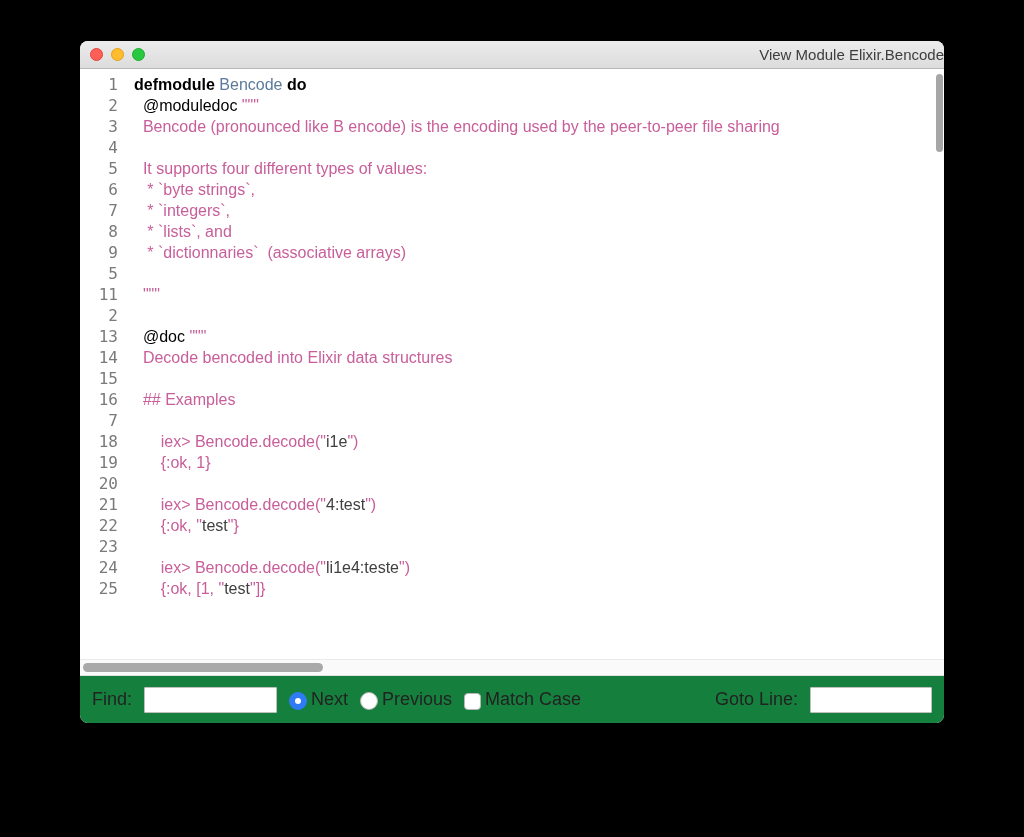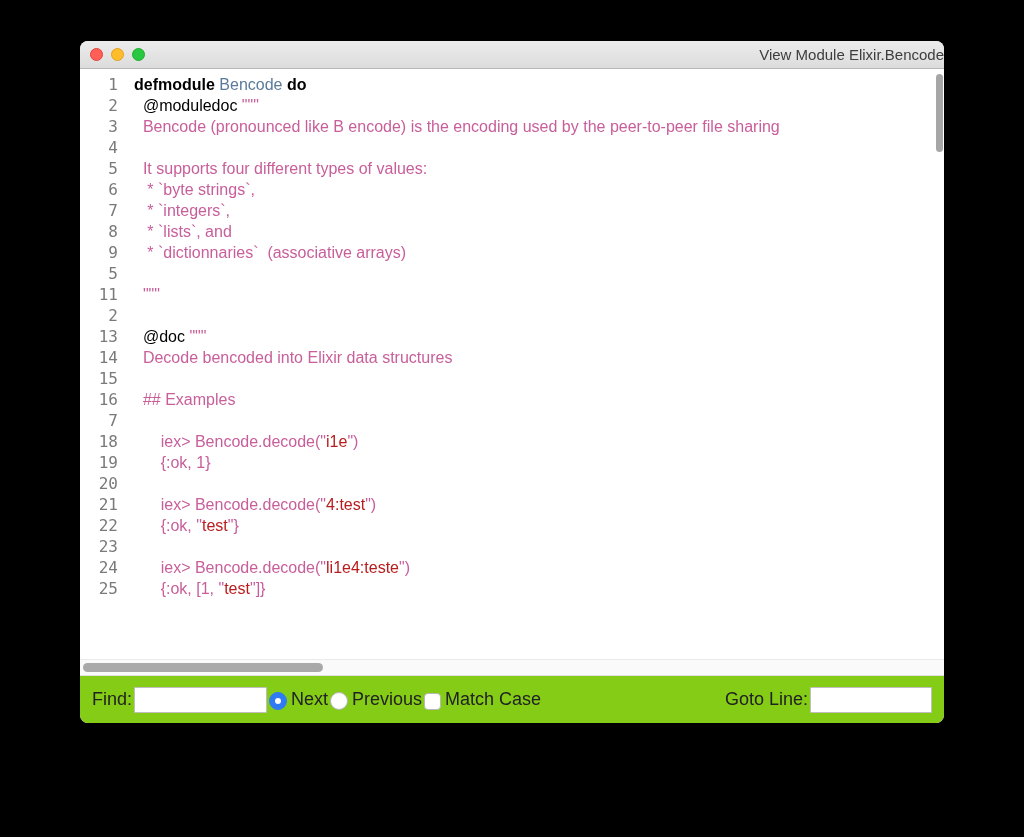--- a/index.html
+++ b/index.html
@@ -78,21 +78,21 @@
       padding: 5px 0 0 6px;
       color: #000;
       white-space: pre;
       overflow: hidden;
       position: relative;
     }
     .line { height: 21px; display: block; }
     .kw { color: #000; font-weight: bold; }
     .mod { color: #5c7a99; }
     .doc { color: #c85e9a; }
-    .str-inner { color: #b91c1c; }
+    .str-inner { color: #404040; }
     
     .vscroll-thumb {
       position: absolute;
       right: 1px;
       top: 5px;
       width: 7px;
       height: 78px;
       background: rgba(0,0,0,0.35);
       border-radius: 4px;
     }
@@ -106,25 +106,25 @@
       position: absolute;
       left: 3px;
       top: 3px;
       height: 9px;
       width: 240px;
       background: rgba(0,0,0,0.32);
       border-radius: 6px;
     }
     .findbar {
       height: 48px;
-      background: #84cc16;
+      background: #15803d;
       border-top: 1px solid #e1e1e1;
       display: flex;
       align-items: center;
-      gap: 2px;
+      gap: 12px;
       padding: 0 12px;
       font-size: 18px;
       color: #222;
     }
     .findbar label { font-size: 18px; }
     .text-input {
       height: 26px;
       padding: 1px 5px;
       font-size: 15px;
       border: 1px solid #bfbfbf;

